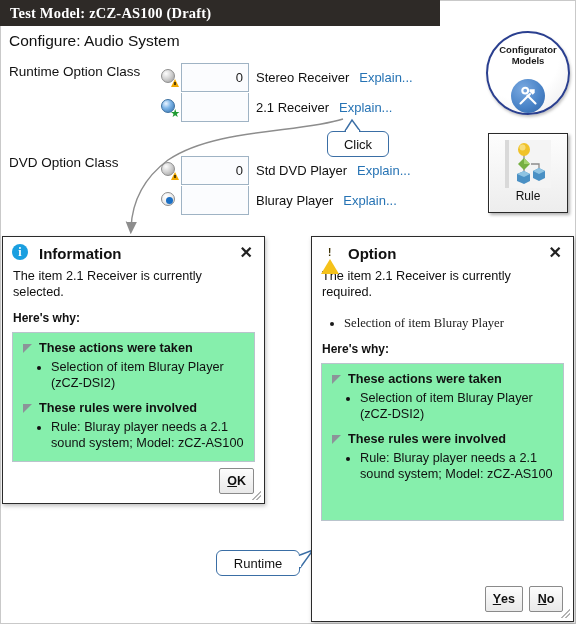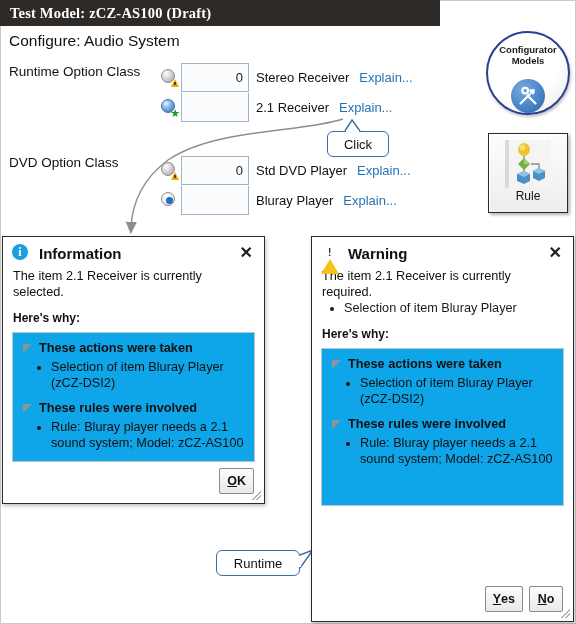--- a/index.html
+++ b/index.html
@@ -188,26 +188,26 @@
     line-height:10px;
   }
   .dlg-title { font-size:15px; font-weight:bold; color:#111; flex:1; }
   .dlg-close {
     font-size:16px; font-weight:bold; color:#222; cursor:pointer;
     line-height:14px; padding:0 2px;
   }
   .dlg-body { padding:0 10px; }
   .dlg-line { font-size:12.7px; color:#111; margin:3px 0 0 0; line-height:16px; }
   .dlg-strong { font-size:12px; font-weight:bold; color:#111; margin:11px 0 7px 0; }
-  .dlg-bullets { margin:0 0 0 0; padding-left:22px; }
+  .dlg-bullets { margin:15px 0 0 0; padding-left:22px;font-family:Liberation Serif, serif; }
   .dlg-bullets li { font-size:12.7px; line-height:16px; margin-bottom:1px; }
 
   .why-panel {
     margin:0 9px; padding:8px 8px 10px 8px;
-    border:1px solid #b9c4cc; background:#0ea5e9;
+    border:1px solid #b9c4cc; background:#86efac;
   }
   .why-section { display:flex; align-items:flex-start; }
   .tri-collapse {
     width:0; height:0; margin:3px 7px 0 2px; flex:0 0 auto;
     border-top:9px solid #8c9399;
     border-right:9px solid transparent;
   }
   .why-head { font-size:12.7px; font-weight:bold; color:#111; line-height:15px; }
   .why-list { margin:4px 0 0 0; padding-left:30px; }
   .why-list li { font-size:12.7px; line-height:15.5px; color:#111; }
@@ -402,21 +402,21 @@
       </span>
   </div>
   <span class="resize-grip"></span>
 </div>
 
 <div class="dialog" id="warning-dialog">
   <div class="dlg-header">
     <span class="dlg-icon">
       <span class="icon-warn"></span>
     </span>
-    <span class="dlg-title">Warning</span>
+    <span class="dlg-title">Option</span>
     <span class="dlg-close">✕</span>
   </div>
   <div class="dlg-body">
     <div class="dlg-line">The item 2.1 Receiver is currently required.</div>
     <ul class="dlg-bullets">
       <li>Selection of item Bluray Player</li>
     </ul>
     <div class="dlg-strong">Here's why:</div>
   </div>
   <div class="why-panel" style="min-height:158px;">

